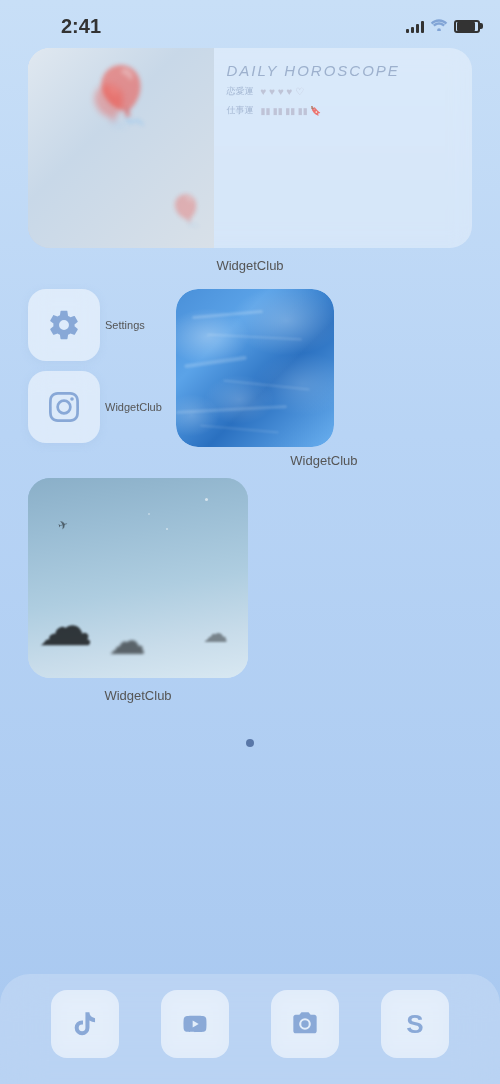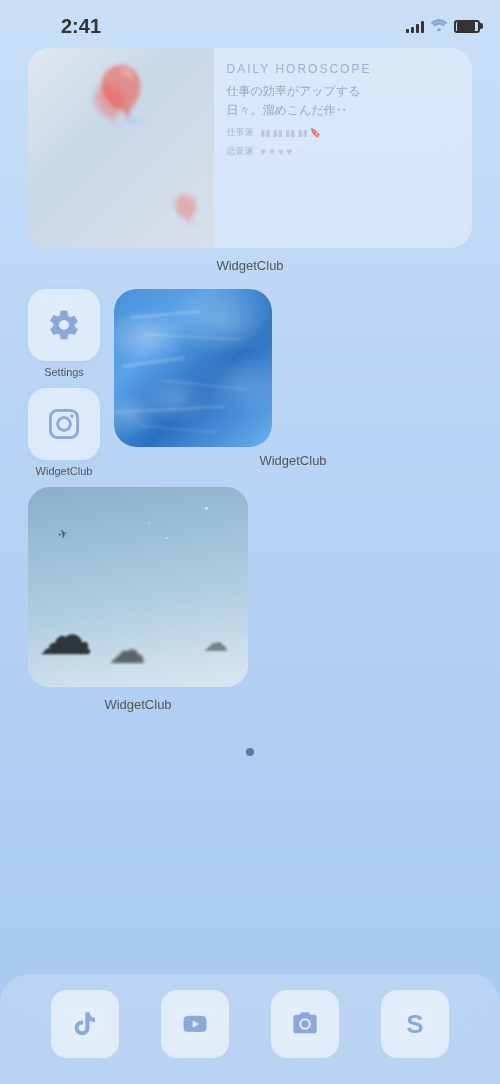--- a/index.html
+++ b/index.html
@@ -96,24 +96,25 @@
       overflow: hidden;
     }
     .widget-horoscope-content {
       flex: 1;
       padding: 14px 12px;
       display: flex;
       flex-direction: column;
       gap: 6px;
     }
     .horoscope-title {
-      font-size: 12px;
+      font-size: 15px;
       color: rgba(150,170,200,0.9);
       letter-spacing: 2px;
       text-transform: uppercase;
+      font-style: italic;
     }
     .horoscope-text {
       font-size: 12px;
       color: rgba(140,160,190,0.9);
       line-height: 1.6;
     }
     .horoscope-row {
       display: flex;
       align-items: center;
       gap: 4px;
@@ -137,21 +138,20 @@
     .widget-label {
       text-align: center;
       font-size: 13px;
       color: #555;
       margin-bottom: 16px;
       font-weight: 400;
     }
 
     .app-icon-container {
       display: flex;
-      flex-direction: column;
       align-items: center;
       gap: 5px;
     }
 
     .app-icon {
       width: 72px;
       height: 72px;
       background: rgba(255,255,255,0.5);
       border-radius: 18px;
       display: flex;
@@ -333,28 +333,27 @@
   <div class="widget-horoscope">
     <div class="widget-horoscope-img">
 
       <div style="position:absolute;inset:0;background:linear-gradient(135deg,#e0e8f0 0%,#c8d8e8 40%,#d8e0e8 100%);"></div>
       <div style="position:absolute;top:15px;left:50%;transform:translateX(-50%);font-size:55px;opacity:0.5;filter:blur(2px);">🎈</div>
       <div style="position:absolute;top:35px;left:30%;font-size:40px;opacity:0.35;filter:blur(3px);">🎈</div>
       <div style="position:absolute;bottom:20px;right:10px;font-size:30px;opacity:0.3;filter:blur(2px);">🎈</div>
     </div>
     <div class="widget-horoscope-content">
       <div class="horoscope-title">DAILY HOROSCOPE</div>
-      <div class="horoscope-text">仕事の効率がアップする<br>日々。溜めこんだ作‥</div>
+      <div class="horoscope-row">
+        <span class="horoscope-label">恋愛運</span>
+        <span class="heart-icons">♥ ♥ ♥ ♥ ♡</span>
+      </div>
       <div class="horoscope-row">
         <span class="horoscope-label">仕事運</span>
         <span class="bar-icons">▮▮ ▮▮ ▮▮ ▮▮ 🔖</span>
-      </div>
-      <div class="horoscope-row">
-        <span class="horoscope-label">恋愛運</span>
-        <span class="heart-icons">♥ ♥ ♥ ♥ ♡</span>
       </div>
     </div>
   </div>
   <div class="widget-label">WidgetClub</div>
 
   <div class="row-with-widget">
 
     <div class="grid-2x2-wrapper">
       <div class="grid-row">
 

